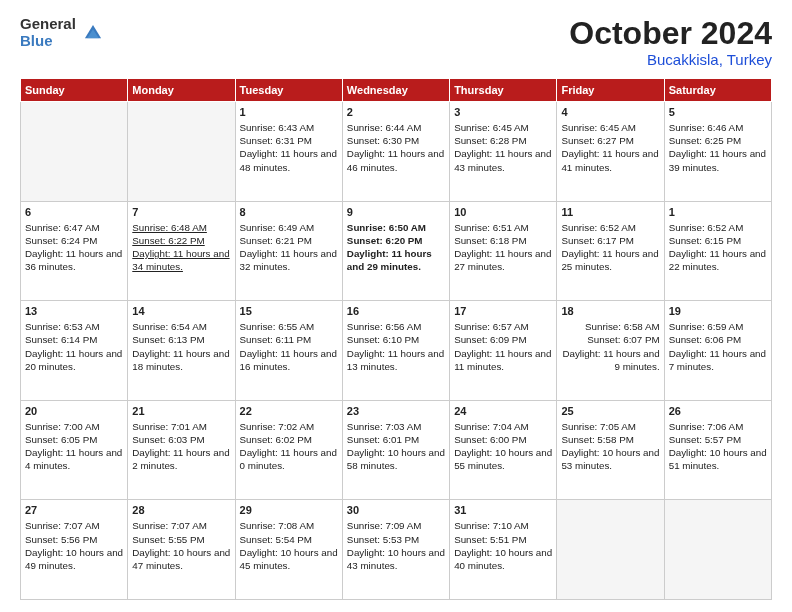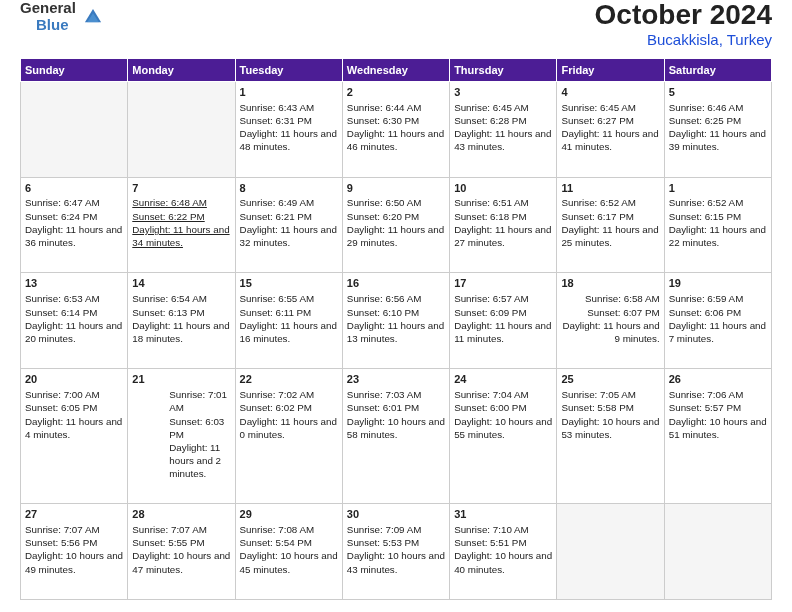--- a/index.html
+++ b/index.html
@@ -6,21 +6,21 @@
     body {
       font-family: Arial, sans-serif;
       background: #fff;
       width: 792px;
       height: 612px;
       overflow: hidden;
     }
     .page {
       width: 792px;
       height: 612px;
-      padding: 0 20px 12px 20px;
+      padding: 16px 20px 12px 20px;
       display: flex;
       flex-direction: column;
       border-radius: 7px;
     }
     .header {
       display: flex;
       justify-content: space-between;
       align-items: flex-start;
       margin-bottom: 10px;
     }
@@ -36,37 +36,37 @@
     }
     .logo-icon {
       width: 22px;
       height: 22px;
       margin-left: 2px;
     }
     .title-block {
       text-align: right;
     }
     .month-title {
-      font-size: 28px;
+      font-size: 32px;
       font-weight: bold;
       color: #222;
       line-height: 1.1;
     }
     .subtitle {
       font-size: 15px;
       color: #1d4ed8;
     }
     .calendar {
       width: 100%;
       border-collapse: collapse;
       flex: 1;
       font-size: 10.2px;
     }
     .calendar th {
-      background: #4c1d95;
+      background: #b91c1c;
       color: #fff;
       padding: 5px 4px;
       text-align: left;
       font-size: 11px;
       font-weight: bold;
       border: 1px solid #fff;
     }
     .calendar td {
       border: 1px solid #ccc;
       vertical-align: top;
@@ -97,21 +97,21 @@
     }
   </style>
 </head>
 <body>
 
 <div class="page">
   <div class="header">
     <div class="logo">
       <div class="logo-text">
         <span style="font-size:15px;font-weight:bold;color:#333;">General</span>
-        <span style="font-size:15px;font-weight:bold;color:#3a7abf;margin-left:16px;">Blue</span>
+        <span style="font-size:15px;font-weight:bold;color:#3a7abf;">Blue</span>
       </div>
       <svg class="logo-icon" viewBox="0 0 30 30" width="30" height="30">
         <polygon points="15,4 26,22 4,22" fill="#3a7abf"></polygon>
         <polygon points="15,10 23,22 7,22" fill="#5ba3e0" opacity="0.5"></polygon>
       </svg>
     </div>
     <div class="title-block">
       <div class="month-title">October 2024</div>
       <div class="subtitle">Bucakkisla, Turkey</div>
     </div>
@@ -179,21 +179,21 @@
 Daylight: 11 hours and 34 minutes.</div>
           </td>
           <td>
             <span class="day-num">8</span>
             <div class="day-info" style="white-space: pre-line;">Sunrise: 6:49 AM
 Sunset: 6:21 PM
 Daylight: 11 hours and 32 minutes.</div>
           </td>
           <td>
             <span class="day-num">9</span>
-            <div class="day-info" style="white-space: pre-line;">Sunrise: 6:50 AM
+            <div class="day-info" style="white-space: pre-line; font-weight: bold;">Sunrise: 6:50 AM
 Sunset: 6:20 PM
 Daylight: 11 hours and 29 minutes.</div>
           </td>
           <td>
             <span class="day-num">10</span>
             <div class="day-info" style="white-space: pre-line;">Sunrise: 6:51 AM
 Sunset: 6:18 PM
 Daylight: 11 hours and 27 minutes.</div>
           </td>
           <td>
@@ -255,21 +255,21 @@
         </tr>
         <tr class="week-row">
           <td>
             <span class="day-num">20</span>
             <div class="day-info" style="white-space: pre-line;">Sunrise: 7:00 AM
 Sunset: 6:05 PM
 Daylight: 11 hours and 4 minutes.</div>
           </td>
           <td>
             <span class="day-num">21</span>
-            <div class="day-info" style="white-space: pre-line; margin-left: 37px;">Sunrise: 7:01 AM
+            <div class="day-info" style="white-space: pre-line;">Sunrise: 7:01 AM
 Sunset: 6:03 PM
 Daylight: 11 hours and 2 minutes.</div>
           </td>
           <td>
             <span class="day-num">22</span>
             <div class="day-info" style="white-space: pre-line;">Sunrise: 7:02 AM
 Sunset: 6:02 PM
 Daylight: 11 hours and 0 minutes.</div>
           </td>
           <td>

